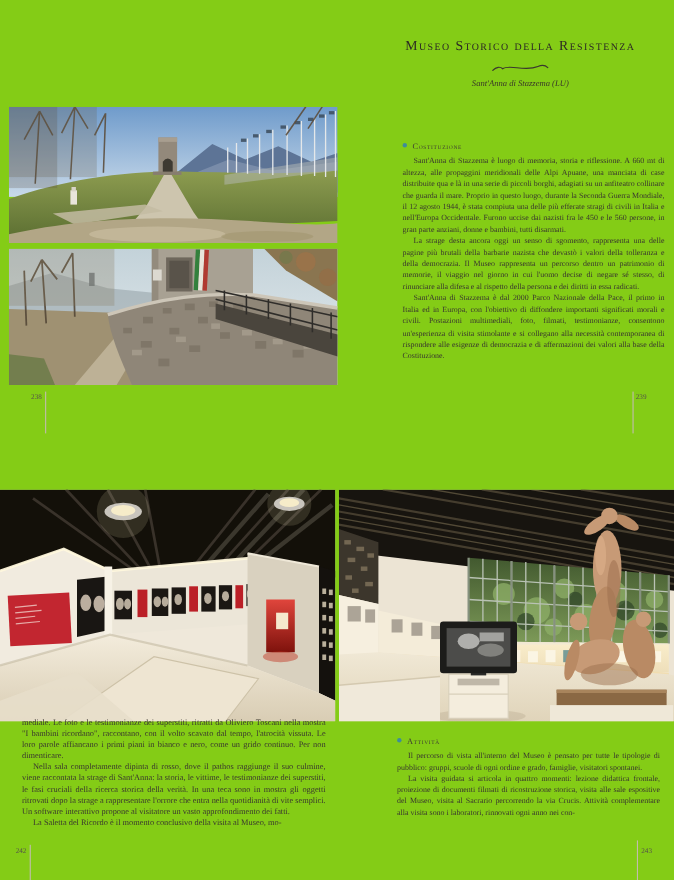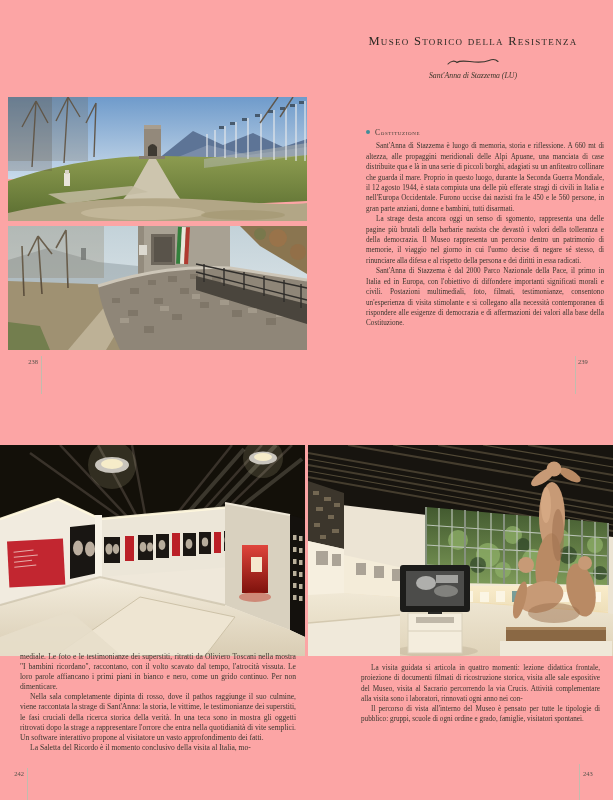--- a/index.html
+++ b/index.html
@@ -1,19 +1,19 @@
 <!DOCTYPE html>
 <html><head>
 <meta charset="utf-8">
 <style>
   * { margin:0; padding:0; box-sizing:border-box; }
   html,body { background:#f1ece1; }
   .page {
     position:relative; width:613px; height:800px;
-    background:#fca5a5; overflow:hidden;
+    background:#84cc16; overflow:hidden;
     font-family:"Liberation Serif", serif; color:#3a372f;
   }
   
   .title {
     position:absolute; left:330px; top:34px; width:286px;
     text-align:center; font-variant:small-caps; font-size:12.5px;
     letter-spacing:1.3px; color:#2c2a24; white-space:nowrap;
   }
   .flourish { position:absolute; left:447px; top:56px; }
   .subtitle {
@@ -456,26 +456,27 @@
         <ellipse cx="238" cy="60" rx="5" ry="18" fill="#e0b48e" opacity="0.55"></ellipse>
       </g>
       <path d="M0,178 L92,170 L92,211 L0,211 Z" fill="#f0e9da"></path>
       <path d="M0,178 L92,170" stroke="#d4c9b0" stroke-width="1.5" fill="none"></path>
     </svg>
   </figure>
 
   <section class="col" id="col-242">
     <p class="flush">mediale. Le foto e le testimonianze dei superstiti, ritratti da Oliviero Toscani nella mostra "I bambini ricordano", raccontano, con il volto scavato dal tempo, l'atrocità vissuta. Le loro parole affiancano i primi piani in bianco e nero, come un grido continuo. Per non dimenticare.</p>
     <p>Nella sala completamente dipinta di rosso, dove il pathos raggiunge il suo culmine, viene raccontata la strage di Sant'Anna: la storia, le vittime, le testimonianze dei superstiti, le fasi cruciali della ricerca storica della verità. In una teca sono in mostra gli oggetti ritrovati dopo la strage a rappresentare l'orrore che entra nella quotidianità di vite semplici. Un software interattivo propone al visitatore un vasto approfondimento dei fatti.</p>
-    <p>La Saletta del Ricordo è il momento conclusivo della visita al Italia, mo-</p>
+    <p>La Saletta del Ricordo è il momento conclusivo della visita al Museo, mo-</p>
   </section>
 
   <section class="col" id="col-243">
+    <h3 class="sechead"><span class="bullet"></span><span>Attività</span></h3>
+    <p>Il percorso di vista all'interno del Museo è pensato per tutte le tipologie di pubblico: gruppi, scuole di ogni ordine e grado, famiglie, visitatori spontanei.</p>
     <p>La visita guidata si articola in quattro momenti: lezione didattica frontale, proiezione di documenti filmati di ricostruzione storica, visita alle sale espositive del Museo, visita al Sacrario percorrendo la via Crucis. Attività complementare alla visita sono i laboratori, rinnovati ogni anno nei con-</p>
-    <p>Il percorso di vista all'interno del Museo è pensato per tutte le tipologie di pubblico: gruppi, scuole di ogni ordine e grado, famiglie, visitatori spontanei.</p>
   </section>
 
   <div class="pn" id="pn-242">242</div>
   <div class="rule" id="rule-242"></div>
   <div class="pn" id="pn-243">243</div>
   <div class="rule" id="rule-243"></div>
 
 </div>
 
 </body></html>

